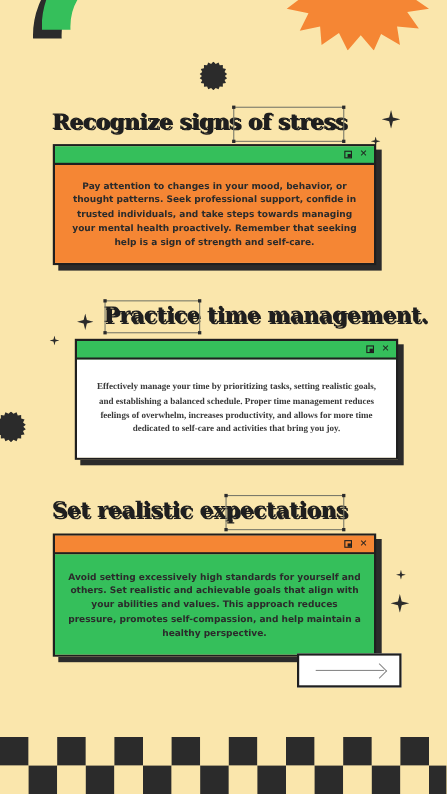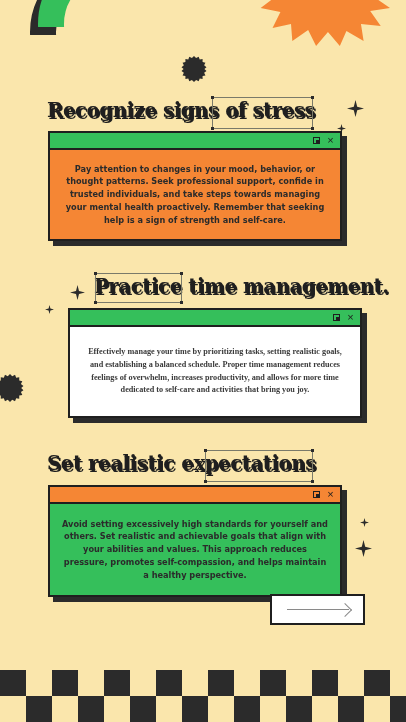--- a/index.html
+++ b/index.html
@@ -317,21 +317,21 @@
   </div>
 
   <div class="window win-3">
     <div class="titlebar tb-orange">
       <span class="win-btn">
           <span class="restore-ico"></span>
         </span>
       <span class="win-btn close-ico">×</span>
     </div>
     <div class="win-body body-green">
-      <p class="body-text">Avoid setting excessively high standards for yourself and others. Set realistic and achievable goals that align with your abilities and values. This approach reduces pressure, promotes self-compassion, and helps maintain a healthy perspective.</p>
+      <p class="body-text">Avoid setting excessively high standards for yourself and others. Set realistic and achievable goals that align with your abilities and values. This approach reduces pressure, promotes self-compassion, and help maintain a healthy perspective.</p>
     </div>
   </div>
 
   <div class="arrow-btn">
     <span class="arrow-line"></span>
   </div>
 
   <div class="checker checker-row1">
       <div class="chk-cell chk-dark"></div>
       <div class="chk-cell chk-light"></div>

